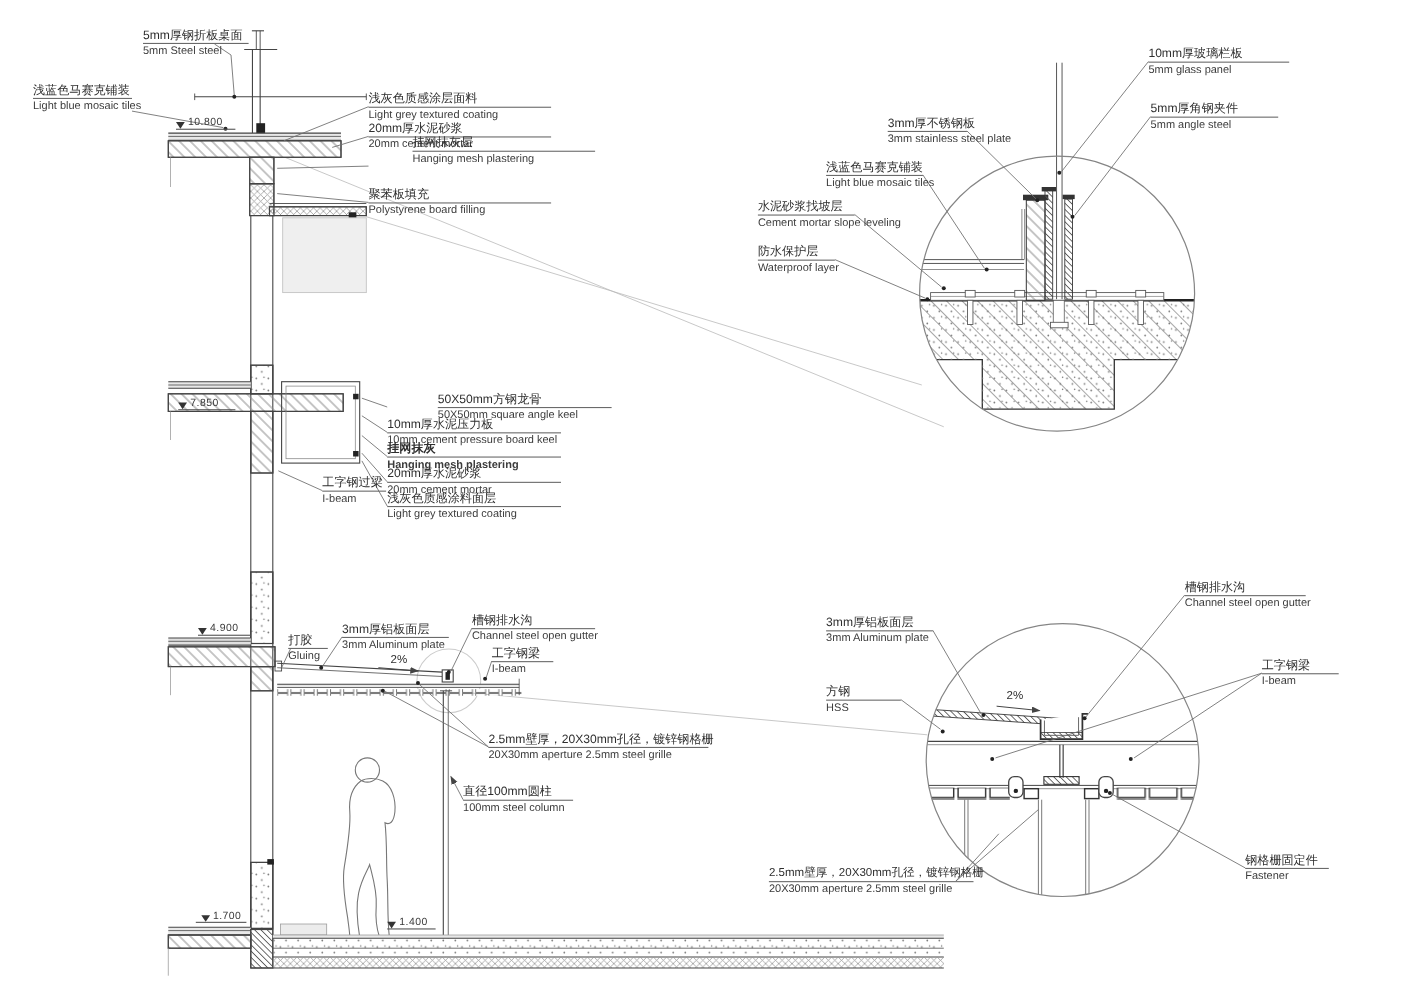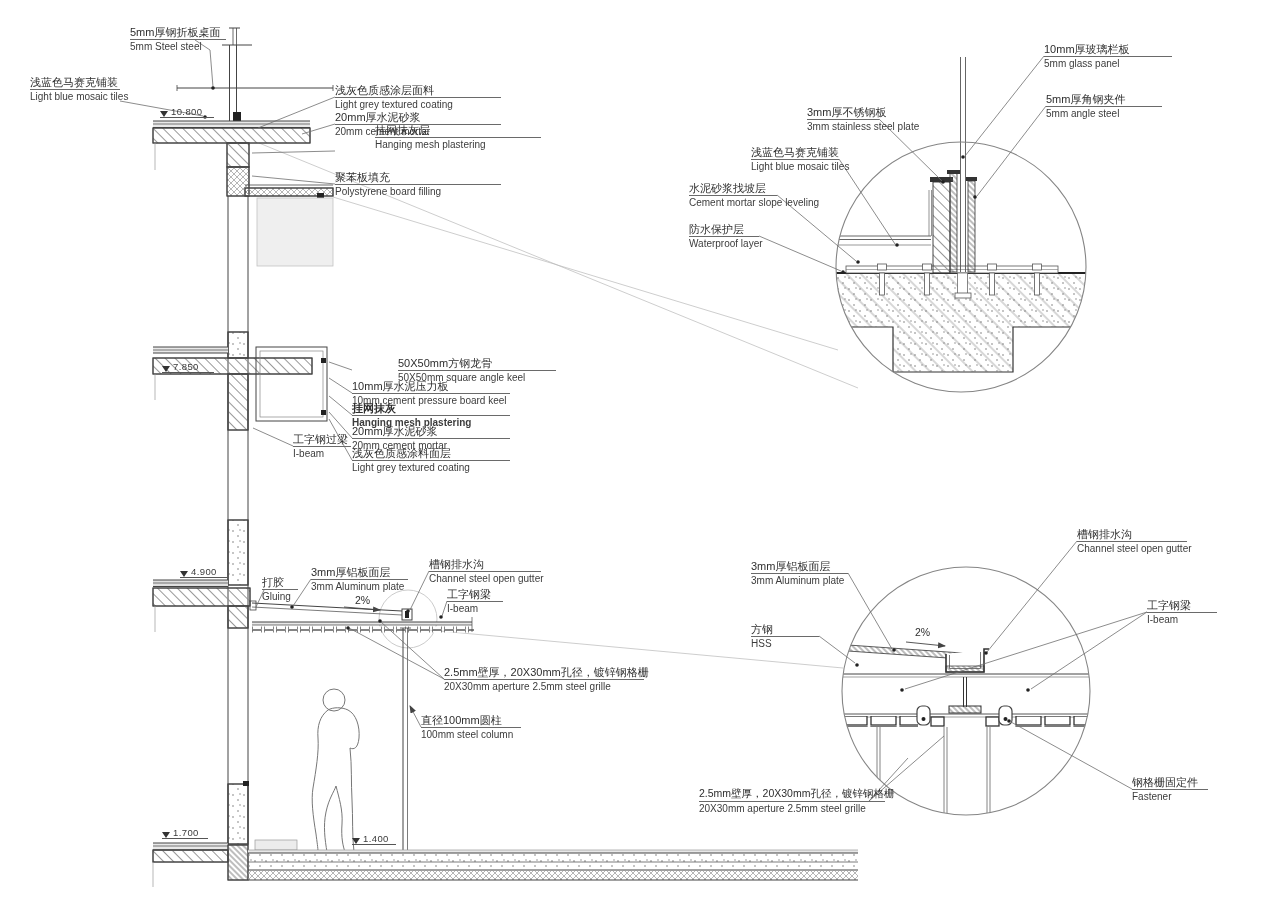--- a/index.html
+++ b/index.html
@@ -474,21 +474,21 @@
   <span>10.800</span>
 </div>
 <div class="elev" style="left:162px;top:333px;width:52px;margin-top:28px;">
   <span class="tri"></span>
   <span>7.850</span>
 </div>
 <div class="elev" style="left:180px;top:566px;width:48px;align-items:flex-end;">
   <span class="tri"></span>
   <span>4.900</span>
 </div>
-<div class="elev" style="left:162px;top:827px;width:46px;">
+<div class="elev" style="left:178px;top:827px;width:46px;justify-content:center;">
   <span class="tri"></span>
   <span>1.700</span>
 </div>
 <div class="elev" style="left:352px;top:833px;width:44px;">
   <span class="tri"></span>
   <span>1.400</span>
 </div>
 
 </div>
 

